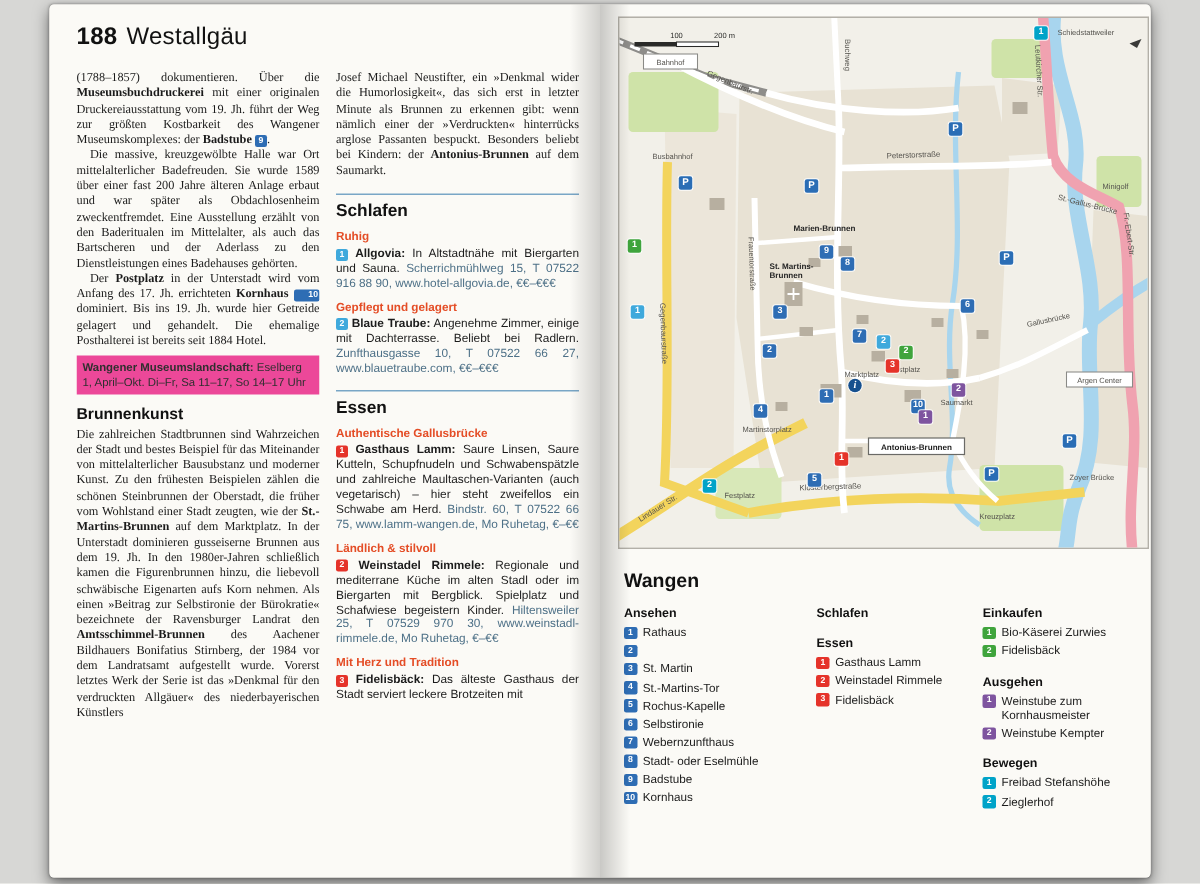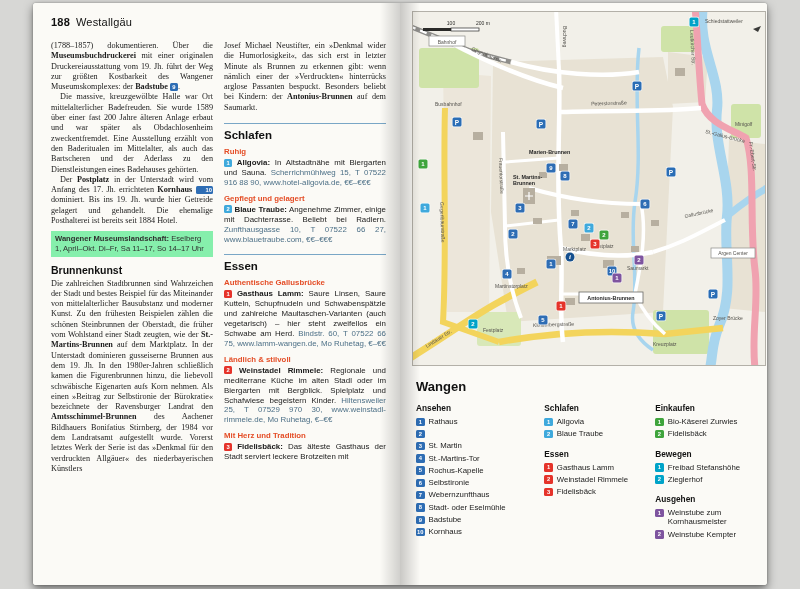--- a/index.html
+++ b/index.html
@@ -10,28 +10,28 @@
   .page.left{left:0;border-radius:3px 0 0 3px;}
   .page.right{left:367px;border-radius:0 3px 3px 0;}
   .page.left::after{content:"";position:absolute;top:0;right:0;width:20px;height:100%;background:linear-gradient(to right,rgba(0,0,0,0),rgba(0,0,0,.17));pointer-events:none;}
   .page.right::after{content:"";position:absolute;top:0;left:0;width:20px;height:100%;background:linear-gradient(to left,rgba(0,0,0,0),rgba(0,0,0,.20));pointer-events:none;}
   .edge{position:absolute;top:2px;bottom:2px;width:5px;background:repeating-linear-gradient(90deg,#ddd9d1 0 1px,#f7f5f0 1px 2.6px);pointer-events:none;}
   .edge.l{left:0;border-radius:3px 0 0 3px;}
   .edge.r{right:0;border-radius:0 3px 3px 0;}
 
   
   .lp-inner{position:absolute;inset:0;padding:13px 13px 8px 18px;}
-  .page-header{font-size:11px;color:#111;letter-spacing:.2px;}
+  .page-header{font-size:16px;color:#111;letter-spacing:.2px;}
   .pnum{font-weight:bold;margin-right:6px;}
   .cols{display:flex;gap:11px;margin-top:13px;}
   .col{width:162px;height:535px;overflow:hidden;}
   p.body{margin:0;font:8.2px/10.3px "Liberation Serif",serif;text-align:justify;color:#1b1b1b;hyphens:auto;}
   p.body.ind{text-indent:9px;}
   .bold{font-weight:bold;}
-  .infobox{background:#86efac;padding:3px 4px;margin:5px 0 5px;font:7.6px/9.6px "Liberation Sans",sans-serif;color:#2f2f2f;}
+  .infobox{background:#ec4899;padding:3px 4px;margin:5px 0 5px;font:7.6px/9.6px "Liberation Sans",sans-serif;color:#2f2f2f;}
   .h-sub{font:bold 10.5px "Liberation Sans",sans-serif;color:#111;margin:7px 0 3px;}
   .section{margin-top:10px;border-top:1px solid #79a6c6;padding-top:5px;}
   .sec-title{font:bold 11.5px "Liberation Sans",sans-serif;color:#111;margin:0 0 1px;}
   .tag{font:bold 7.8px "Liberation Sans",sans-serif;color:#e44d26;margin:6px 0 2px;}
   p.entry{margin:0;font:7.9px/9.9px "Liberation Sans",sans-serif;text-align:justify;color:#1b1b1b;}
   .contact{color:#4d7087;}
   .badge{display:inline-block;min-width:8px;height:8px;padding:0 1px;border-radius:1.5px;color:#fff;font:bold 5.8px/8px "Liberation Sans",sans-serif;text-align:center;vertical-align:.5px;box-sizing:border-box;}
 
   
   .map-frame{position:absolute;left:12px;top:8px;width:352px;height:353px;border:1px solid #b3b0a8;background:#f2f0e9;}
@@ -285,30 +285,20 @@
                   <div class="legend-item">
                     <span class="badge" style="background: rgb(46, 109, 180);">10</span>
                     <span>Kornhaus</span>
                   </div>
                 </div>
             </div>
           </div>
           <div class="lcol2">
             <div class="lsec">
               <div class="lsec-title">Schlafen</div>
-              <div>
-                  <div class="legend-item">
-                    <span class="badge" style="background: rgb(63, 169, 220);">1</span>
-                    <span>Allgovia</span>
-                  </div>
-                  <div class="legend-item">
-                    <span class="badge" style="background: rgb(63, 169, 220);">2</span>
-                    <span>Blaue Traube</span>
-                  </div>
-                </div>
             </div>
             <div class="lsec">
               <div class="lsec-title">Essen</div>
               <div>
                   <div class="legend-item">
                     <span class="badge" style="background: rgb(229, 51, 42);">1</span>
                     <span>Gasthaus Lamm</span>
                   </div>
                   <div class="legend-item">
                     <span class="badge" style="background: rgb(229, 51, 42);">2</span>
@@ -329,42 +319,42 @@
                     <span class="badge" style="background: rgb(63, 164, 60);">1</span>
                     <span>Bio-Käserei Zurwies</span>
                   </div>
                   <div class="legend-item">
                     <span class="badge" style="background: rgb(63, 164, 60);">2</span>
                     <span>Fidelisbäck</span>
                   </div>
                 </div>
             </div>
             <div class="lsec">
+              <div class="lsec-title">Ausgehen</div>
+              <div>
+                  <div class="legend-item">
+                    <span class="badge" style="background: rgb(126, 84, 159);">1</span>
+                    <span>Weinstube zum Kornhausmeister</span>
+                  </div>
+                  <div class="legend-item">
+                    <span class="badge" style="background: rgb(126, 84, 159);">2</span>
+                    <span>Weinstube Kempter</span>
+                  </div>
+                </div>
+            </div>
+            <div class="lsec">
               <div class="lsec-title">Bewegen</div>
               <div>
                   <div class="legend-item">
                     <span class="badge" style="background: rgb(0, 163, 200);">1</span>
                     <span>Freibad Stefanshöhe</span>
                   </div>
                   <div class="legend-item">
                     <span class="badge" style="background: rgb(0, 163, 200);">2</span>
                     <span>Zieglerhof</span>
-                  </div>
-                </div>
-            </div>
-            <div class="lsec">
-              <div class="lsec-title">Ausgehen</div>
-              <div>
-                  <div class="legend-item">
-                    <span class="badge" style="background: rgb(126, 84, 159);">1</span>
-                    <span>Weinstube zum Kornhausmeister</span>
-                  </div>
-                  <div class="legend-item">
-                    <span class="badge" style="background: rgb(126, 84, 159);">2</span>
-                    <span>Weinstube Kempter</span>
                   </div>
                 </div>
             </div>
           </div>
         </div>
       </div>
     </div>
   </div>
 </div>
 

